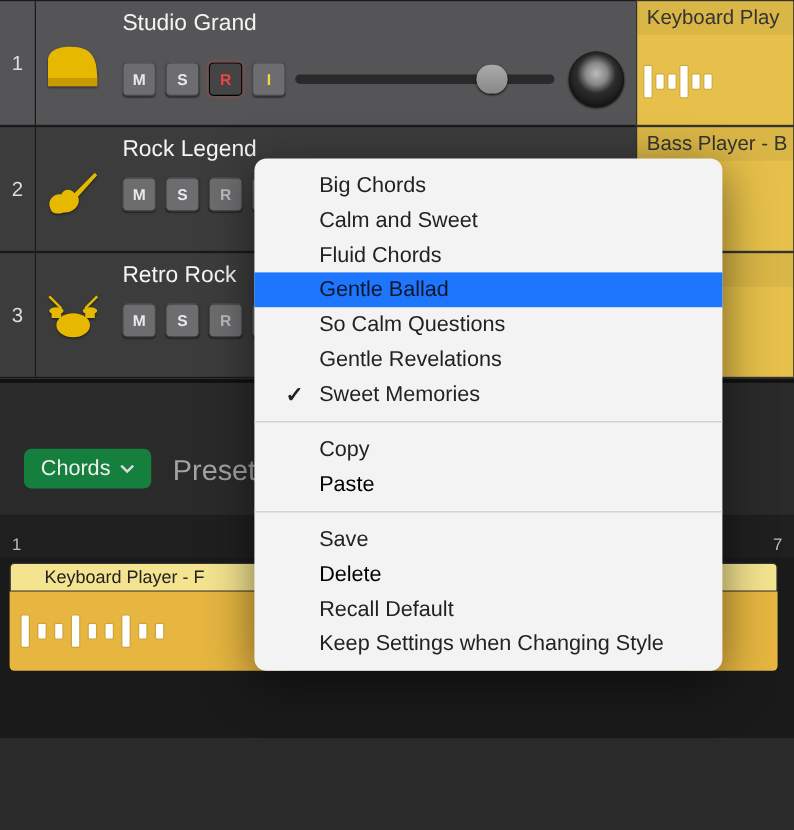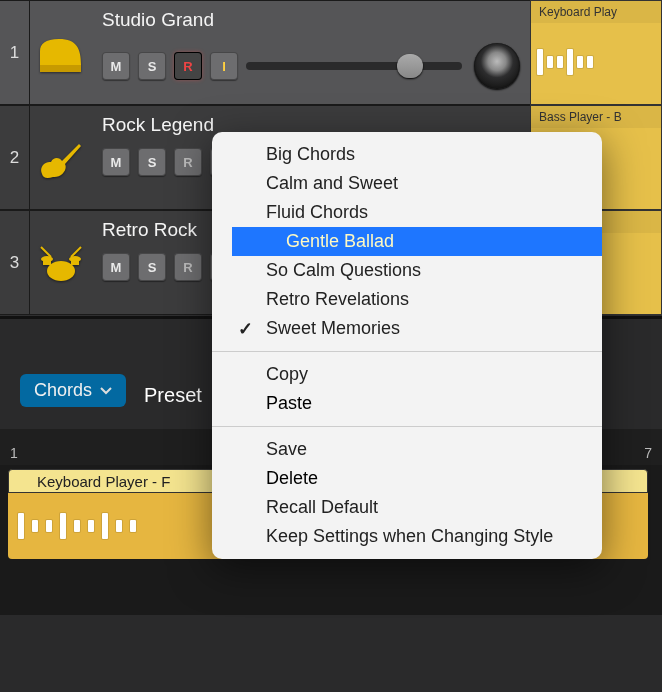--- a/index.html
+++ b/index.html
@@ -20,43 +20,43 @@
   .btn.rec-off { color: #bbb; }
   .btn.i { color: #ffd040; }
   .btn.i-off { color: #ddd; }
   .vol-slider { flex: 1; height: 22px; display: flex; align-items: center; }
   .vol-track { position: relative; height: 8px; background: #2a2a2b; border-radius: 4px; flex: 1; }
   .vol-thumb { position: absolute; top: -8px; width: 26px; height: 24px; border-radius: 12px; background: linear-gradient(#aaa,#888); box-shadow: 0 1px 2px #000; }
   .pan { width: 46px; height: 46px; border-radius: 50%; background: radial-gradient(circle at 50% 40%, #bbb 0%, #888 25%, #2d2d2e 45%, #1a1a1a 70%); box-shadow: inset 0 0 2px #000, 0 1px 2px #000; margin-left: 4px; }
 
   .regions { position: absolute; left: 530px; top: 0; width: 132px; }
   .region { height: 105px; background: #e6c04a; border: 1px solid #333; color: #333; position: relative; overflow: hidden; }
-  .region-title { font-size: 12px; padding: 4px 8px; background: rgba(0,0,0,0.05); white-space: nowrap; }
+  .region-title { font-size: 17px; padding: 4px 8px; background: rgba(0,0,0,0.05); white-space: nowrap; }
   .region-notes { height: calc(100% - 26px); display: flex; align-items: center; gap: 4px; padding-left: 6px; }
   .note { width: 6px; height: 12px; background: #fff; border-radius: 1px; box-shadow: 0 0 0 1px rgba(0,0,0,.1); }
   .note.tall { height: 26px; }
 
   .lower { position: absolute; top: 316px; left: 0; right: 0; bottom: 0; background: #2a2a2b; border-top: 3px solid #111; }
   .lower-toolbar { height: 110px; display: flex; align-items: flex-end; padding: 0 20px 22px; gap: 18px; }
-  .dropdown { background: #0369a1; padding: 6px 14px; border-radius: 6px; display: flex; align-items: center; gap: 8px; color: #f0f0f0; font-size: 18px; cursor: pointer; }
+  .dropdown { background: #15803d; padding: 6px 14px; border-radius: 6px; display: flex; align-items: center; gap: 8px; color: #f0f0f0; font-size: 18px; cursor: pointer; }
   .chev { width: 12px; height: 8px; }
-  .preset-label { color: #ffffff; font-size: 20px; }
+  .preset-label { color: #a3a3a3; font-size: 24px; }
 
   .timeline { position: relative; }
   .ruler { height: 36px; background: #1f1f1f; display: flex; align-items: flex-end; padding: 0 10px; color: #bbb; font-size: 14px; gap: 150px; }
   .ruler span { padding-bottom: 4px; }
   .tl-region-area { position: relative; height: 150px; background: #1a1a1a; }
   .tl-region { position: absolute; top: 4px; left: 8px; width: 640px; height: 24px; background: #f4e48f; border: 1px solid #333; border-radius: 4px 4px 0 0; display: flex; align-items: center; padding-left: 28px; font-size: 15px; color: #222; }
   .tl-region-icon { position: absolute; left: 14px; top: 8px; width: 16px; height: 14px; border: 1.5px solid #555; border-radius: 2px; }
   .tl-region-icon::after { content: ""; position: absolute; left: 3px; top: 2px; border-left: 6px solid #555; border-top: 4px solid transparent; border-bottom: 4px solid transparent; }
   .tl-notes-area { position: absolute; top: 28px; left: 8px; width: 640px; height: 66px; background: #e6b640; border-radius: 0 0 4px 4px; display: flex; align-items: center; gap: 8px; padding-left: 10px; }
 
   .menu { position: absolute; left: 212px; top: 132px; width: 390px; background: #f3f3f3; border-radius: 10px; box-shadow: 0 10px 40px rgba(0,0,0,.5); padding: 8px 0; z-index: 100; }
   .menu-item { position: relative; padding: 4px 20px 4px 54px; font-size: 18px; color: #222; cursor: pointer; white-space: nowrap; }
-  .menu-item.highlight { background: #1e76ff; color: #fef9c3; margin-left: 20px; }
+  .menu-item.highlight { background: #1e76ff; color: #0f172a; }
   .menu-item.disabled { color: #000000; }
   .menu-item.checked::before { content: "✓"; position: absolute; left: 26px; font-weight: 700; }
   .menu-sep { height: 1px; background: #ccc; margin: 8px 0; }
 </style>
 </head>
 <body>
 
 <div class="tracks">
 
   <div class="track selected">
@@ -194,21 +194,21 @@
     </div>
   </div>
 </div>
 
 <div class="menu" id="ctx-menu">
     <div class="menu-item">Big Chords</div>
     <div class="menu-item">Calm and Sweet</div>
     <div class="menu-item">Fluid Chords</div>
     <div class="menu-item highlight">Gentle Ballad</div>
     <div class="menu-item">So Calm Questions</div>
-    <div class="menu-item">Retro Revelations</div>
+    <div class="menu-item">Gentle Revelations</div>
     <div class="menu-item checked">Sweet Memories</div>
     <div class="menu-sep"></div>
     <div class="menu-item">Copy</div>
     <div class="menu-item disabled">Paste</div>
     <div class="menu-sep"></div>
     <div class="menu-item">Save</div>
     <div class="menu-item disabled">Delete</div>
     <div class="menu-item">Recall Default</div>
     <div class="menu-item">Keep Settings when Changing Style</div>
   </div>

